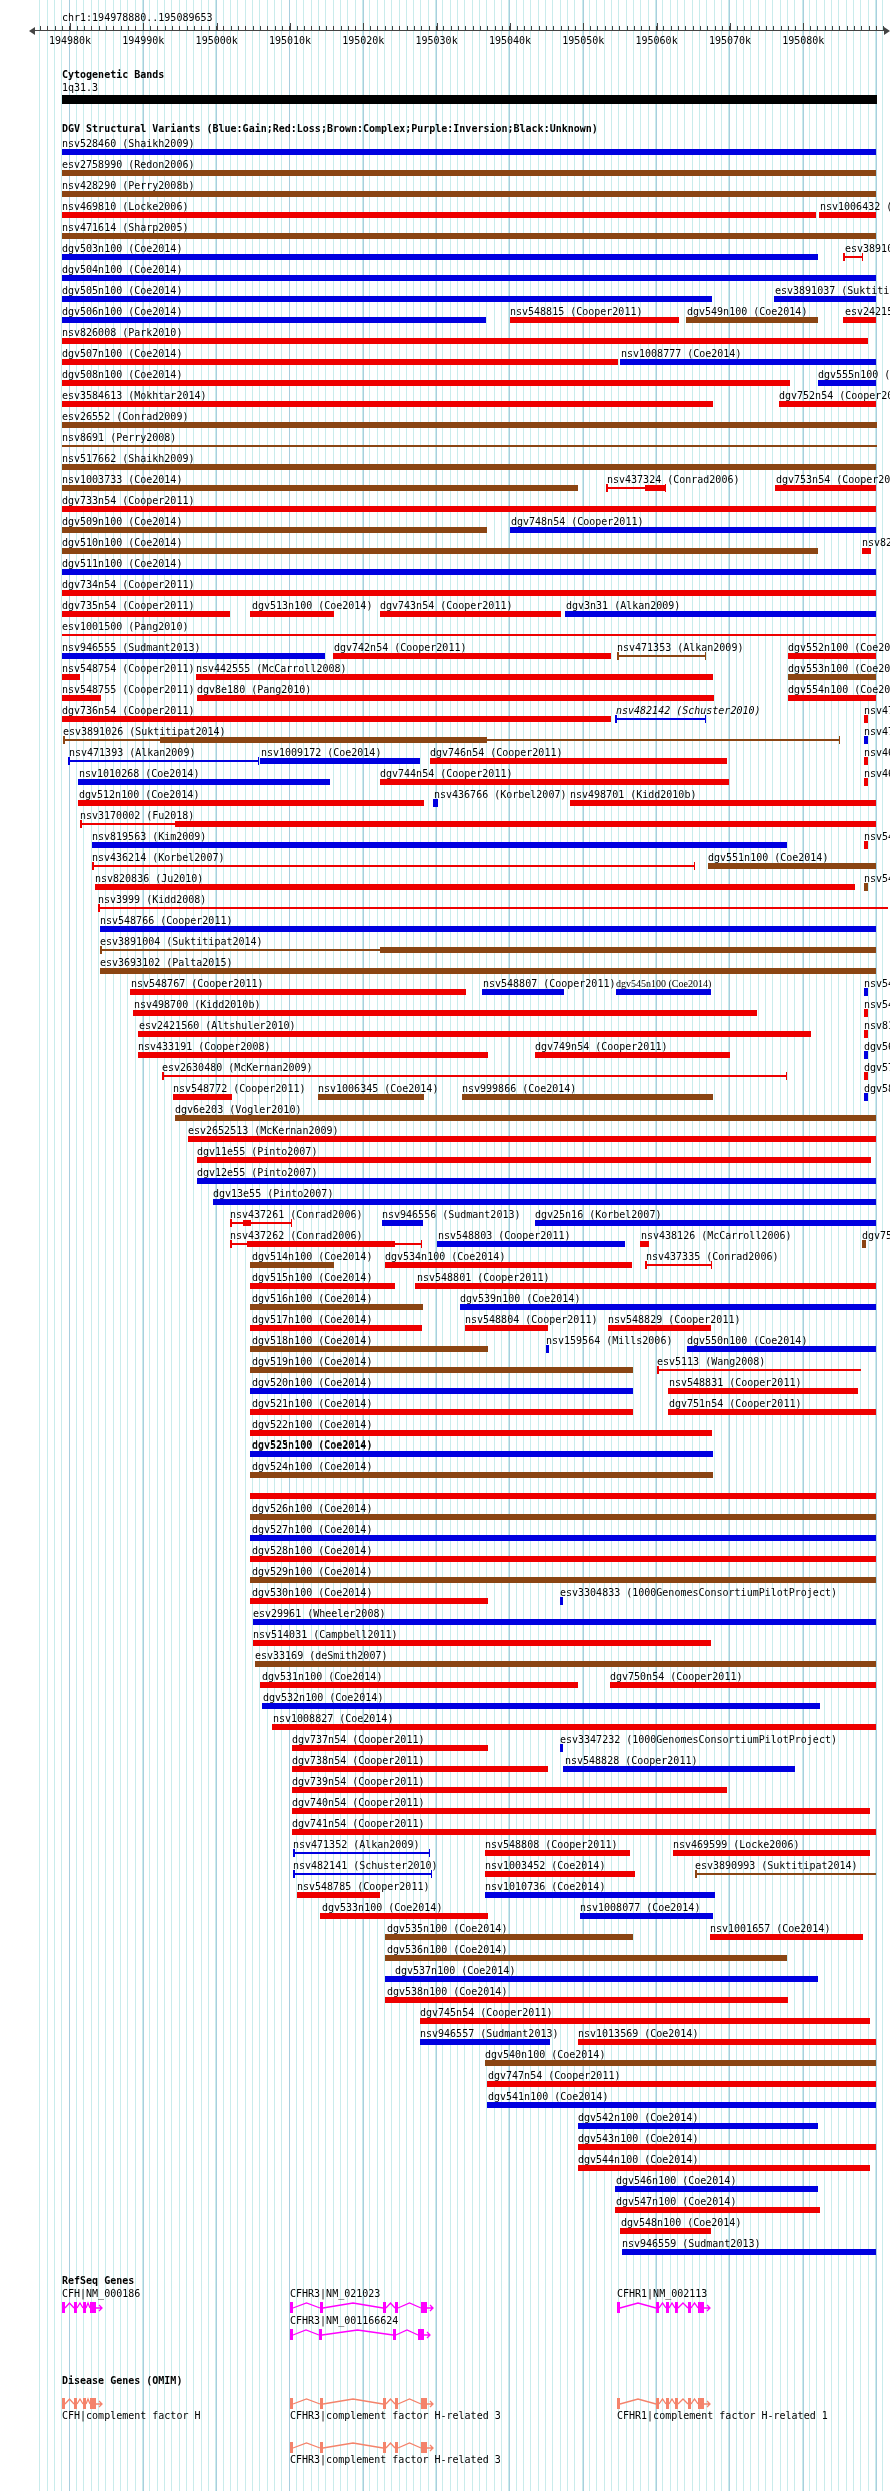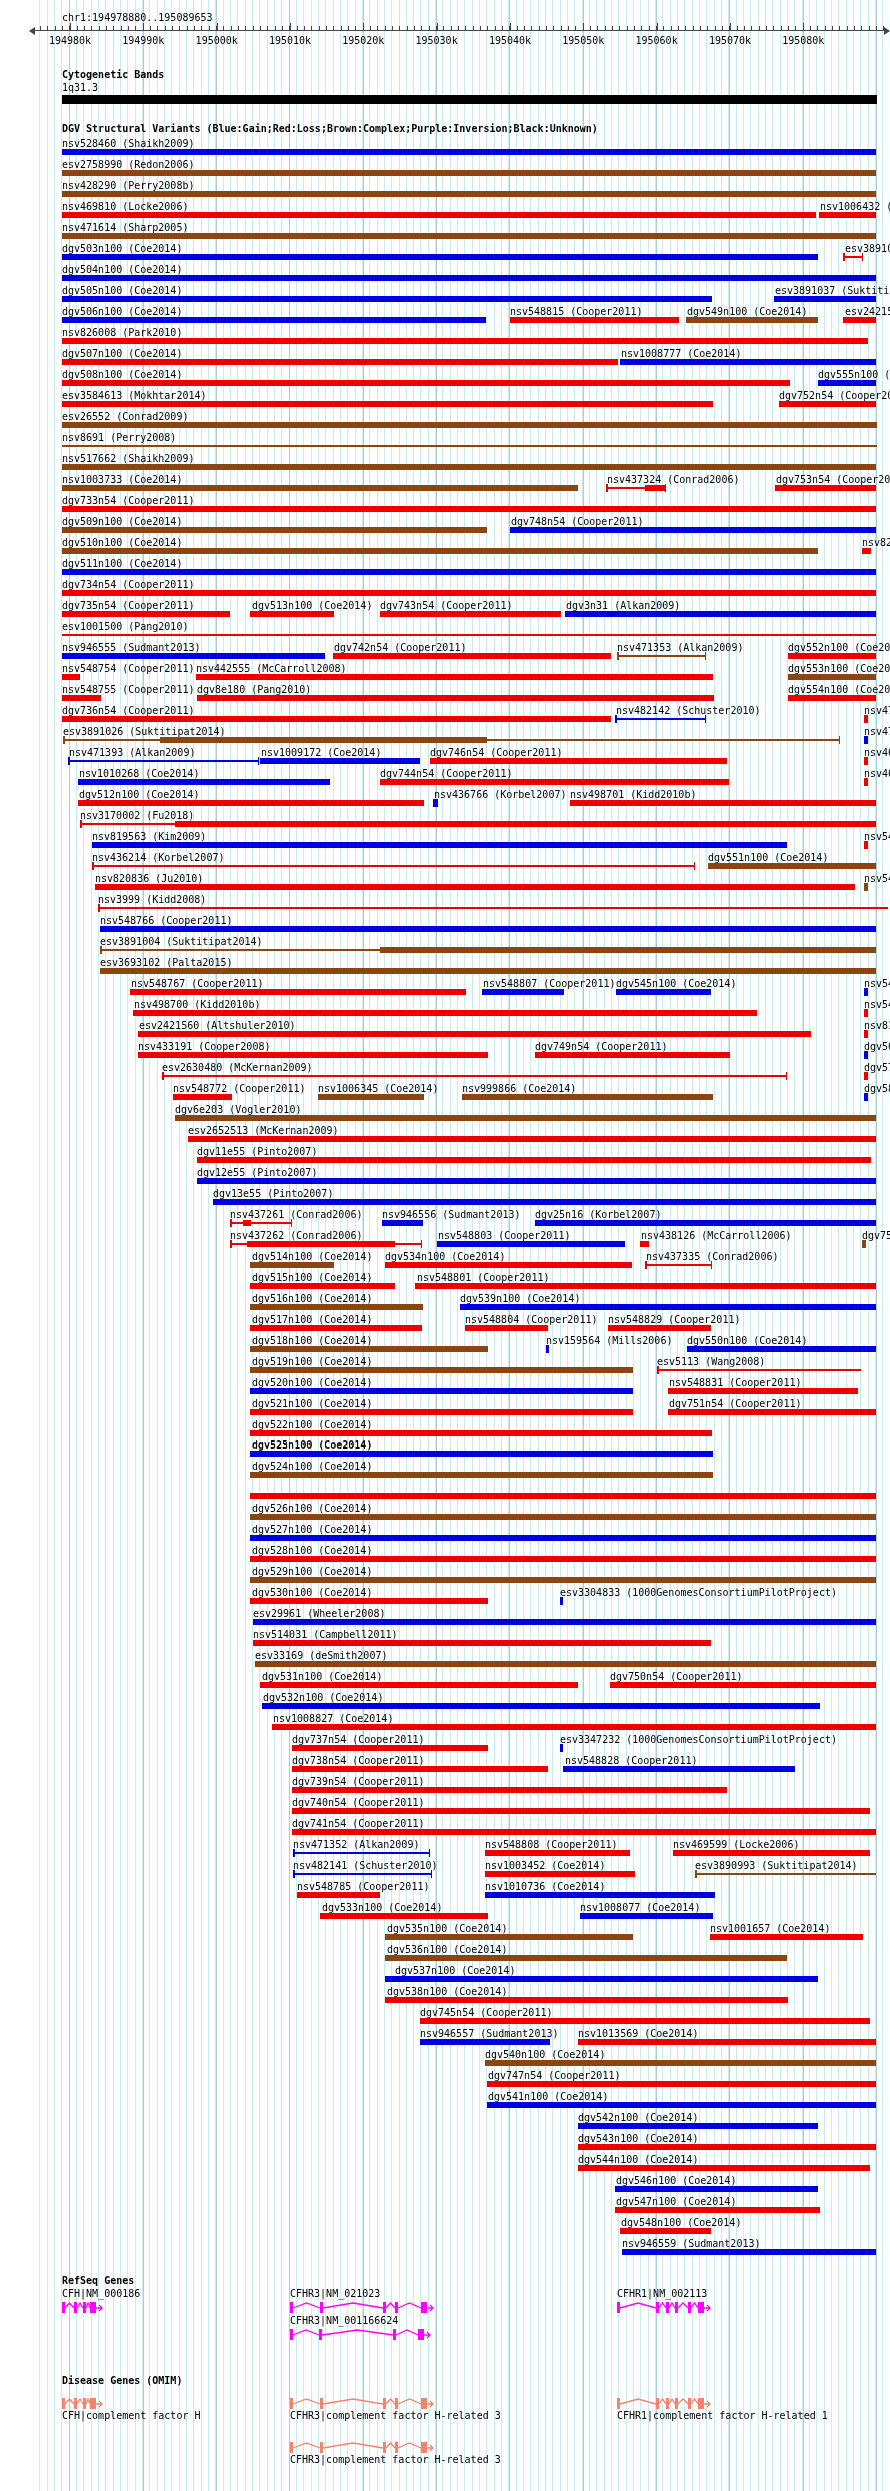--- a/index.html
+++ b/index.html
@@ -277,21 +277,21 @@
       <div class="lbl" style="left: 788px; top: 664px;">dgv553n100 (Coe201</div>
       <div class="bar" style="left: 788px; top: 674px; width: 88px; background: rgb(139, 69, 19);"></div>
       <div class="lbl" style="left: 62px; top: 685px;">nsv548755 (Cooper2011)</div>
       <div class="bar" style="left: 62px; top: 695px; width: 39px; background: rgb(238, 0, 0);"></div>
       <div class="lbl" style="left: 197px; top: 685px;">dgv8e180 (Pang2010)</div>
       <div class="bar" style="left: 197px; top: 695px; width: 517px; background: rgb(238, 0, 0);"></div>
       <div class="lbl" style="left: 788px; top: 685px;">dgv554n100 (Coe201</div>
       <div class="bar" style="left: 788px; top: 695px; width: 88px; background: rgb(238, 0, 0);"></div>
       <div class="lbl" style="left: 62px; top: 706px;">dgv736n54 (Cooper2011)</div>
       <div class="bar" style="left: 62px; top: 716px; width: 549px; background: rgb(238, 0, 0);"></div>
-      <div class="lbl" style="left: 616px; top: 706px;">nsv482142 (Schuster2010)</div>
+      <div class="lbl" style="left: 616px; top: 706px; font-style: italic;">nsv482142 (Schuster2010)</div>
       <div class="thin" style="left: 615px; top: 718px; width: 91px; height: 1.5px; background: rgb(0, 0, 224);"></div>
       <div class="tick" style="left: 615px; top: 715px; background: rgb(0, 0, 224);"></div>
       <div class="tick" style="left: 704.5px; top: 715px; background: rgb(0, 0, 224);"></div>
       <div class="lbl" style="left: 864px; top: 706px;">nsv47</div>
       <div style="position: absolute; left: 864px; top: 715px; width: 4px; height: 8px; background: rgb(238, 0, 0);"></div>
       <div class="lbl" style="left: 63px; top: 727px;">esv3891026 (Suktitipat2014)</div>
       <div class="thin" style="left: 63px; top: 739px; width: 777px; height: 1.5px; background: rgb(139, 69, 19);"></div>
       <div class="tick" style="left: 63px; top: 736px; background: rgb(139, 69, 19);"></div>
       <div class="tick" style="left: 838.5px; top: 736px; background: rgb(139, 69, 19);"></div>
       <div class="bar" style="left: 160px; top: 737px; width: 327px; background: rgb(139, 69, 19);"></div>
@@ -345,21 +345,21 @@
       <div class="lbl" style="left: 100px; top: 937px;">esv3891004 (Suktitipat2014)</div>
       <div class="thin" style="left: 100px; top: 949px; width: 776px; height: 1.5px; background: rgb(139, 69, 19);"></div>
       <div class="tick" style="left: 100px; top: 946px; background: rgb(139, 69, 19);"></div>
       <div class="bar" style="left: 380px; top: 947px; width: 496px; background: rgb(139, 69, 19);"></div>
       <div class="lbl" style="left: 100px; top: 958px;">esv3693102 (Palta2015)</div>
       <div class="bar" style="left: 100px; top: 968px; width: 776px; background: rgb(139, 69, 19);"></div>
       <div class="lbl" style="left: 131px; top: 979px;">nsv548767 (Cooper2011)</div>
       <div class="bar" style="left: 130px; top: 989px; width: 336px; background: rgb(238, 0, 0);"></div>
       <div class="lbl" style="left: 483px; top: 979px;">nsv548807 (Cooper2011)</div>
       <div class="bar" style="left: 482px; top: 989px; width: 82px; background: rgb(0, 0, 224);"></div>
-      <div class="lbl" style="left: 616px; top: 979px;">dgv545n100 (Coe2014)</div>
+      <div class="lbl" style="left: 616px; top: 979px; font-family: Liberation Serif, serif;">dgv545n100 (Coe2014)</div>
       <div class="bar" style="left: 616px; top: 989px; width: 95px; background: rgb(0, 0, 224);"></div>
       <div class="lbl" style="left: 864px; top: 979px;">nsv54</div>
       <div style="position: absolute; left: 864px; top: 988px; width: 4px; height: 8px; background: rgb(0, 0, 224);"></div>
       <div class="lbl" style="left: 134px; top: 1000px;">nsv498700 (Kidd2010b)</div>
       <div class="bar" style="left: 133px; top: 1010px; width: 624px; background: rgb(238, 0, 0);"></div>
       <div class="lbl" style="left: 864px; top: 1000px;">nsv54</div>
       <div style="position: absolute; left: 864px; top: 1009px; width: 4px; height: 8px; background: rgb(238, 0, 0);"></div>
       <div class="lbl" style="left: 139px; top: 1021px;">esv2421560 (Altshuler2010)</div>
       <div class="bar" style="left: 138px; top: 1031px; width: 673px; background: rgb(238, 0, 0);"></div>
       <div class="lbl" style="left: 864px; top: 1021px;">nsv81</div>

